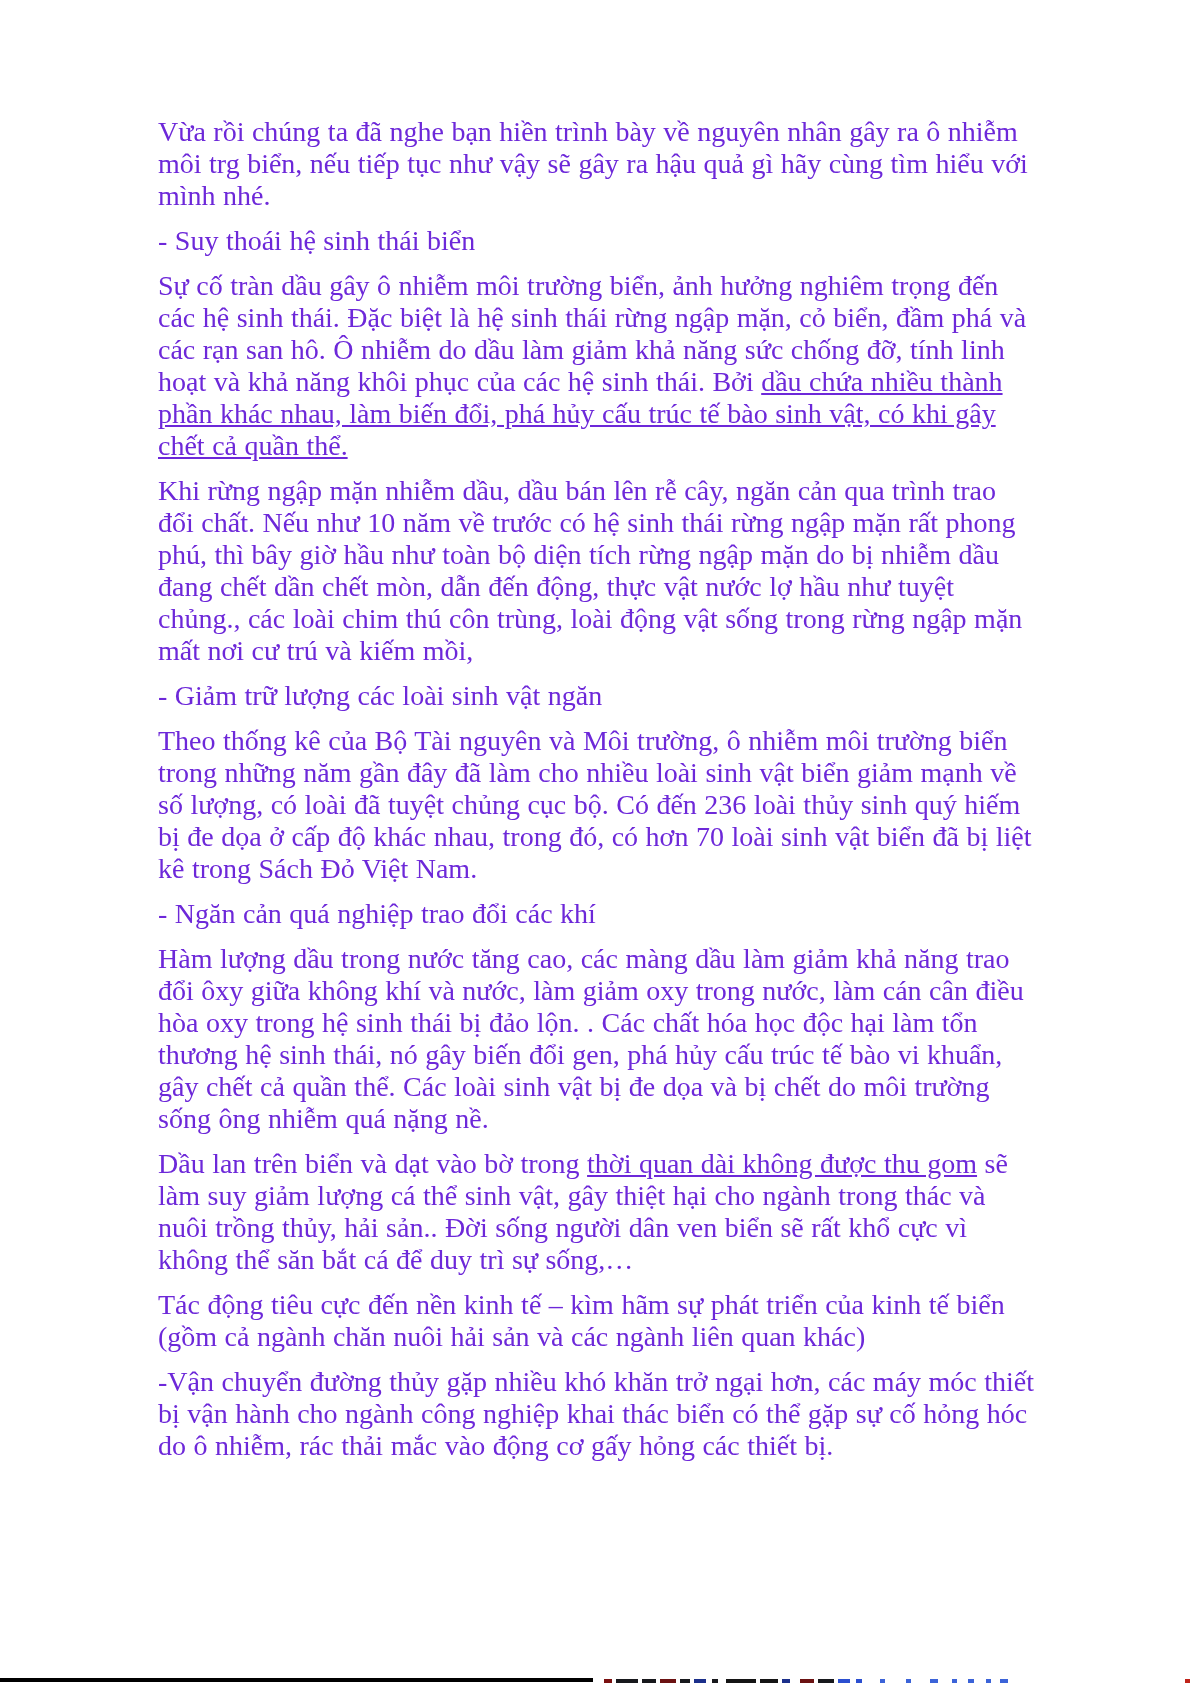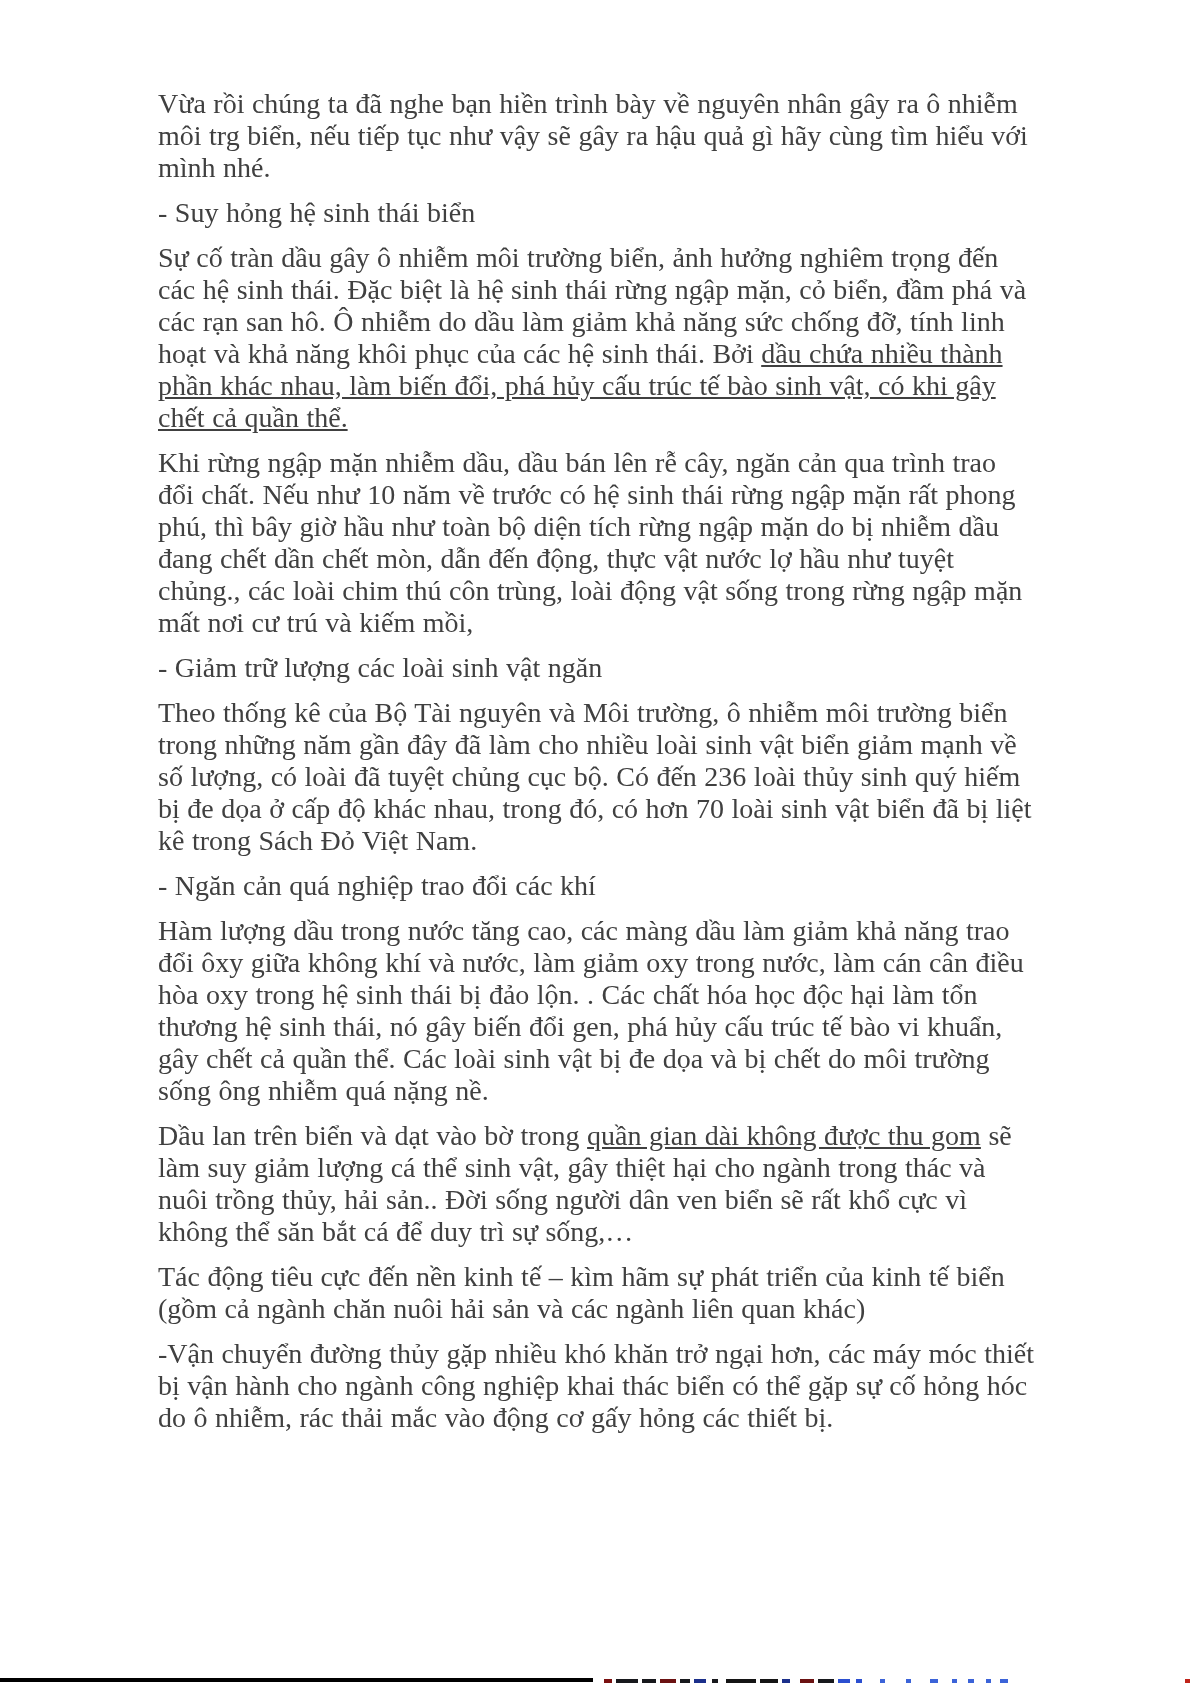--- a/index.html
+++ b/index.html
@@ -13,23 +13,23 @@
     font-family: "Liberation Serif", serif;
   }
   .page {
     position: absolute;
     inset: 0;
     background: #ffffff;
   }
   .content {
     position: absolute;
     left: 158px;
-    top: 88px;
+    top: 116px;
     width: 878px;
-    color: #404040;
+    color: #6d28d9;
   }
   .para {
     margin: 0 0 13px 0;
     font-size: 28px;
     line-height: 32px;
     text-align: left;
     word-spacing: 0.5px;
   }
   .u { text-decoration: underline; }
   .bottom-strip {
@@ -53,28 +53,28 @@
     display: block;
   }
 </style>
 </head>
 <body>
 
 <div class="page">
   <div class="content">
 
   <p class="para"><span>Vừa rồi chúng ta đã nghe bạn hiền trình bày về nguyên nhân gây ra ô nhiễm môi trg biển, nếu tiếp tục như vậy sẽ gây ra hậu quả gì hãy cùng tìm hiểu với mình nhé.</span></p>
-      <p class="para"><span>- Suy hỏng hệ sinh thái biển</span></p>
+      <p class="para"><span>- Suy thoái hệ sinh thái biển</span></p>
       <p class="para"><span>Sự cố tràn dầu gây ô nhiễm môi trường biển, ảnh hưởng nghiêm trọng đến các hệ sinh thái. Đặc biệt là hệ sinh thái rừng ngập mặn, cỏ biển, đầm phá và các rạn san hô. Ô nhiễm do dầu làm giảm khả năng sức chống đỡ, tính linh hoạt và khả năng khôi phục của các hệ sinh thái. Bởi </span><span class="u">dầu chứa nhiều thành phần khác nhau, làm biến đổi, phá hủy cấu trúc tế bào sinh vật, có khi gây chết cả quần thể.</span></p>
       <p class="para"><span>Khi rừng ngập mặn nhiễm dầu, dầu bán lên rễ cây, ngăn cản qua trình trao đổi chất. Nếu như 10 năm về trước có hệ sinh thái rừng ngập mặn rất phong phú, thì bây giờ hầu như toàn bộ diện tích rừng ngập mặn do bị nhiễm dầu đang chết dần chết mòn, dẫn đến động, thực vật nước lợ hầu như tuyệt chủng., các loài chim thú côn trùng, loài động vật sống trong rừng ngập mặn mất nơi cư trú và kiếm mồi,</span></p>
       <p class="para"><span>- Giảm trữ lượng các loài sinh vật ngăn</span></p>
       <p class="para"><span>Theo thống kê của Bộ Tài nguyên và Môi trường, ô nhiễm môi trường biển trong những năm gần đây đã làm cho nhiều loài sinh vật biển giảm mạnh về số lượng, có loài đã tuyệt chủng cục bộ. Có đến 236 loài thủy sinh quý hiếm bị đe dọa ở cấp độ khác nhau, trong đó, có hơn 70 loài sinh vật biển đã bị liệt kê trong Sách Đỏ Việt Nam.</span></p>
       <p class="para"><span>- Ngăn cản quá nghiệp trao đổi các khí</span></p>
       <p class="para"><span>Hàm lượng dầu trong nước tăng cao, các màng dầu làm giảm khả năng trao đổi ôxy giữa không khí và nước, làm giảm oxy trong nước, làm cán cân điều hòa oxy trong hệ sinh thái bị đảo lộn. . Các chất hóa học độc hại làm tổn thương hệ sinh thái, nó gây biến đổi gen, phá hủy cấu trúc tế bào vi khuẩn, gây chết cả quần thể. Các loài sinh vật bị đe dọa và bị chết do môi trường sống ông nhiễm quá nặng nề.</span></p>
-      <p class="para"><span>Dầu lan trên biển và dạt vào bờ trong </span><span class="u">quần gian dài không được thu gom</span><span> sẽ làm suy giảm lượng cá thể sinh vật, gây thiệt hại cho ngành trong thác và nuôi trồng thủy, hải sản.. Đời sống người dân ven biển sẽ rất khổ cực vì không thể săn bắt cá để duy trì sự sống,…</span></p>
+      <p class="para"><span>Dầu lan trên biển và dạt vào bờ trong </span><span class="u">thời quan dài không được thu gom</span><span> sẽ làm suy giảm lượng cá thể sinh vật, gây thiệt hại cho ngành trong thác và nuôi trồng thủy, hải sản.. Đời sống người dân ven biển sẽ rất khổ cực vì không thể săn bắt cá để duy trì sự sống,…</span></p>
       <p class="para"><span>Tác động tiêu cực đến nền kinh tế – kìm hãm sự phát triển của kinh tế biển (gồm cả ngành chăn nuôi hải sản và các ngành liên quan khác)</span></p>
       <p class="para"><span>-Vận chuyển đường thủy gặp nhiều khó khăn trở ngại hơn, các máy móc thiết bị vận hành cho ngành công nghiệp khai thác biển có thể gặp sự cố hỏng hóc do ô nhiễm, rác thải mắc vào động cơ gấy hỏng các thiết bị.</span></p>
     </div>
 
   <div class="bottom-strip">
     <div class="bottom-bar" style="left: 0px; width: 593px; background: rgb(0, 0, 0);"></div>
 
   <span class="frag" style="left: 604px; width: 8px; background: rgb(122, 16, 16);"></span>
       <span class="frag" style="left: 616px; width: 22px; background: rgb(23, 24, 28);"></span>
       <span class="frag" style="left: 642px; width: 14px; background: rgb(23, 24, 28);"></span>

